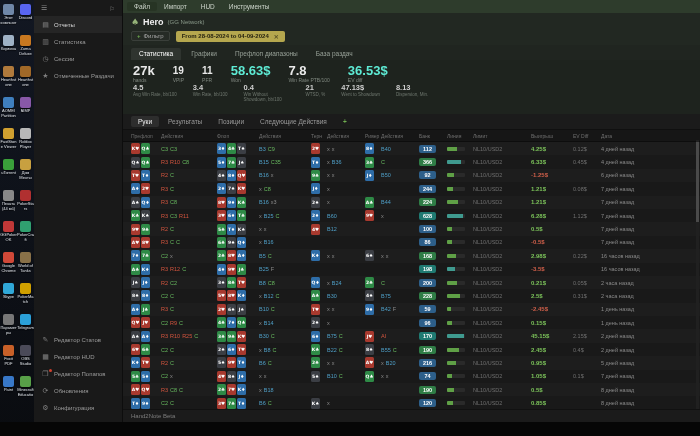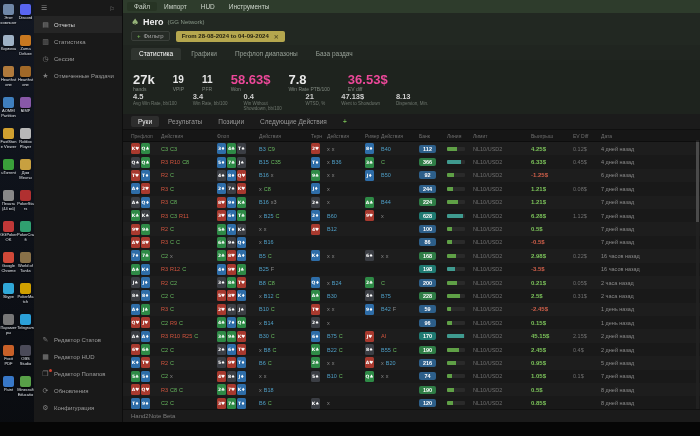--- a/index.html
+++ b/index.html
@@ -49,25 +49,25 @@
   .date-chip{display:flex;align-items:center;gap:5px;background:#b5a74e;color:#262310;font-size:6px;
              font-weight:bold;padding:2px 6px;border-radius:2px}
   .date-chip .x{color:#5c5426}
 
   .tabsrow{height:15px;background:#202520;display:flex;align-items:flex-end;padding:0 8px;gap:2px;
            font-size:6.5px;color:#97a097;flex:none}
   .tab{padding:2px 8px 3px;border-radius:2px 2px 0 0}
   .tab.active{background:#2f342f;color:#ffffff}
 
   .stats{height:54px;background:#1e231e;padding:4px 10px 3px;box-sizing:border-box;display:flex;
-         flex-direction:column;justify-content:flex-end;flex:none}
+         flex-direction:column;justify-content:flex-start;flex:none}
   .stats-primary{display:flex;gap:18px;align-items:flex-start}
   .sp-cell .v{font-size:13px;font-weight:bold;color:#e9e9e9;line-height:14px}
   .sp-cell.mid .v{font-size:10px;line-height:14px}
-  .sp-cell.green .v{color:#ec4899}
+  .sp-cell.green .v{color:#5eead4}
   .sp-cell .l{font-size:5px;color:#7f877f;max-width:52px;line-height:1.15}
   .stats-secondary{display:flex;gap:16px}
   .ss-cell .v{font-size:7.5px;font-weight:bold;color:#cfcfcf;line-height:8px}
   .ss-cell .l{font-size:4.5px;color:#6f776f;max-width:46px;line-height:1.15}
 
   .handtabs{height:15px;background:#1b1b1b;border-bottom:1px solid #101010;display:flex;align-items:center;
             padding:0 8px;gap:2px;font-size:6.5px;color:#999;flex:none}
   .htab{padding:2px 7px;border-radius:2px}
   .htab.active{background:#2d2d2d;color:#eeeeee}
   .htab.plus{color:#6fae4f;font-weight:bold}

